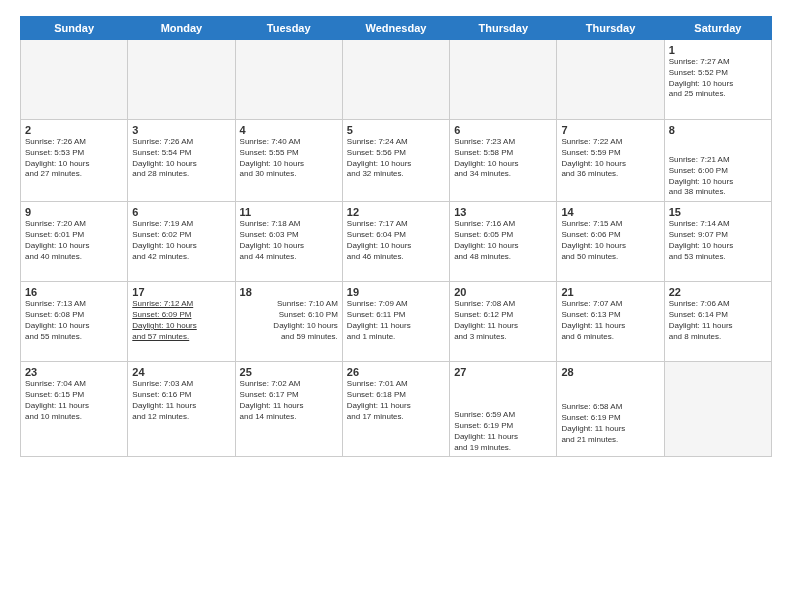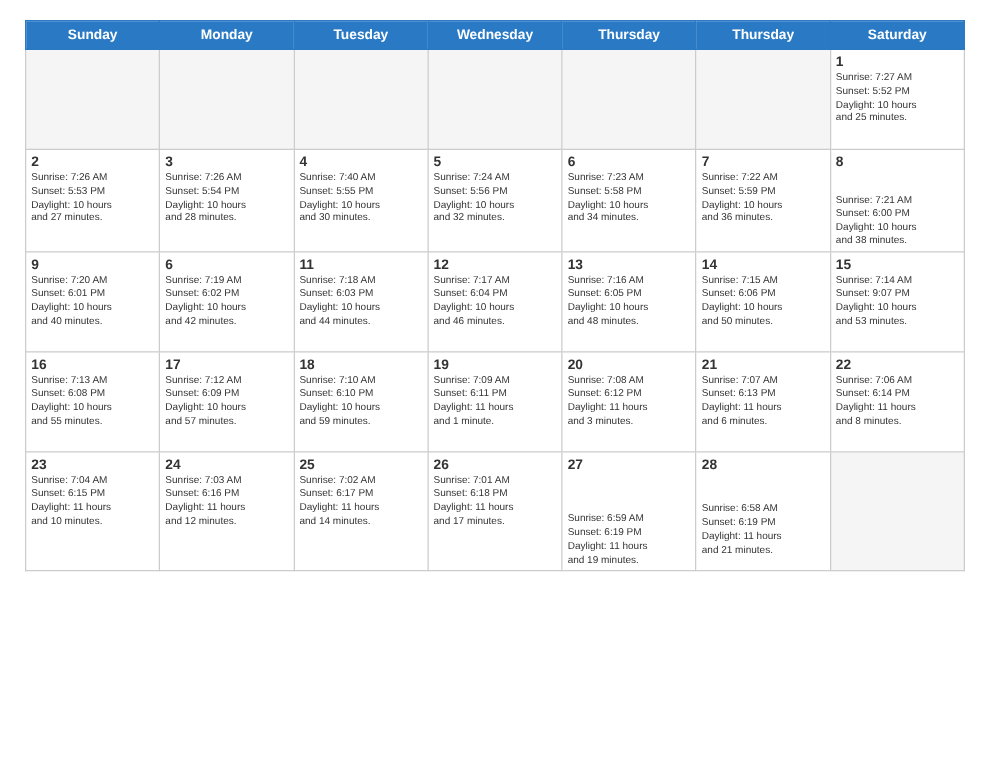--- a/index.html
+++ b/index.html
@@ -222,28 +222,28 @@
         <tr>
           <td>
             <span class="day-num">16</span>
             <div class="day-info" style="white-space: pre-line;">Sunrise: 7:13 AM
 Sunset: 6:08 PM
 Daylight: 10 hours
 and 55 minutes.</div>
           </td>
           <td>
             <span class="day-num">17</span>
-            <div class="day-info" style="white-space: pre-line;">Sunrise: 7:12 AM
+            <div class="day-info" style="white-space: pre-line; text-decoration: underline;">Sunrise: 7:12 AM
 Sunset: 6:09 PM
 Daylight: 10 hours
 and 57 minutes.</div>
           </td>
           <td>
             <span class="day-num">18</span>
-            <div class="day-info" style="white-space: pre-line;">Sunrise: 7:10 AM
+            <div class="day-info" style="white-space: pre-line; text-align: right;">Sunrise: 7:10 AM
 Sunset: 6:10 PM
 Daylight: 10 hours
 and 59 minutes.</div>
           </td>
           <td>
             <span class="day-num">19</span>
             <div class="day-info" style="white-space: pre-line;">Sunrise: 7:09 AM
 Sunset: 6:11 PM
 Daylight: 11 hours
 and 1 minute.</div>

